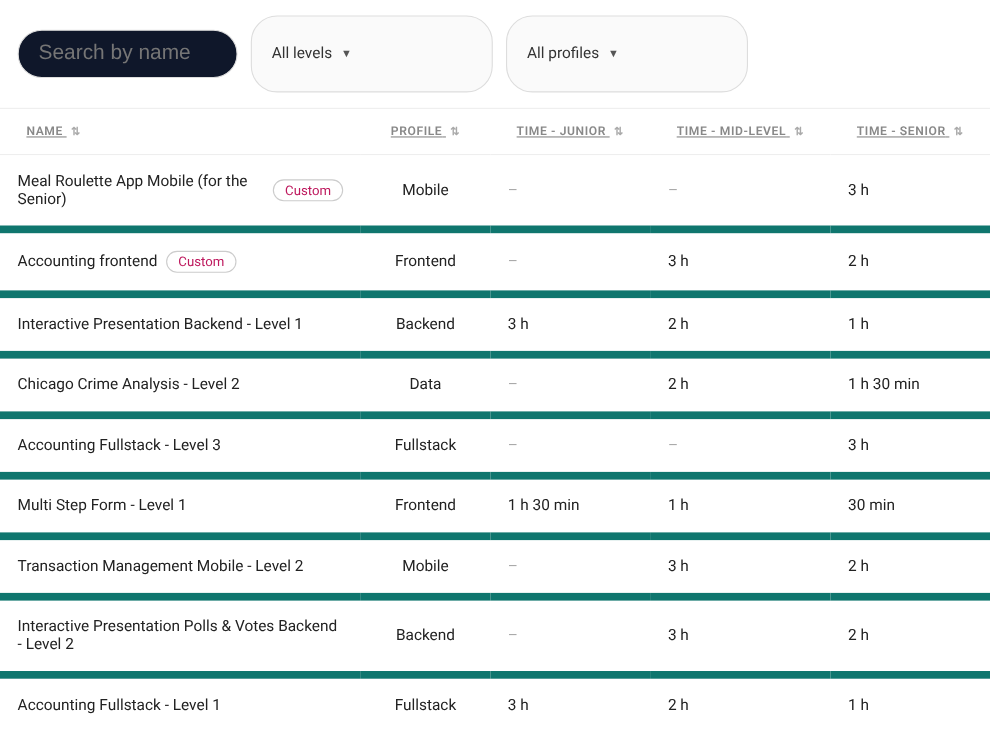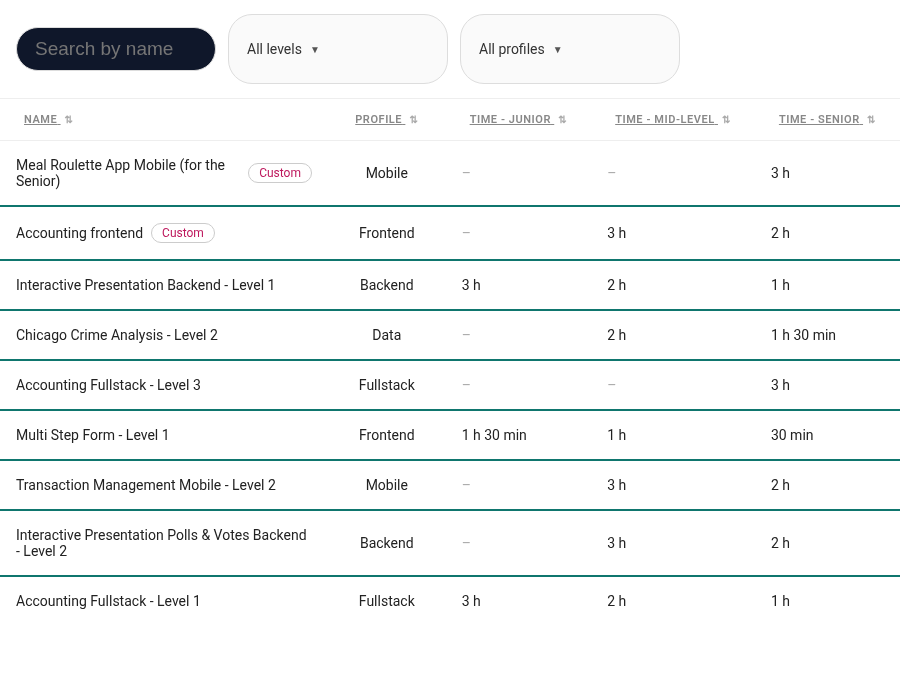--- a/index.html
+++ b/index.html
@@ -64,21 +64,21 @@
       user-select: none;
       text-decoration: underline;
     }
     thead th .sort-icon {
       display: inline-block;
       margin-left: 4px;
       font-size: 10px;
       color: #aaa;
     }
     tbody tr {
-      border-bottom: 2px solid #0f766e;
+      border-bottom: 7px solid #0f766e;
     }
     tbody tr:last-child {
       border-bottom: none;
     }
     tbody td {
       padding: 16px 16px;
       color: #222;
       font-size: 14px;
     }
     .name-cell {

